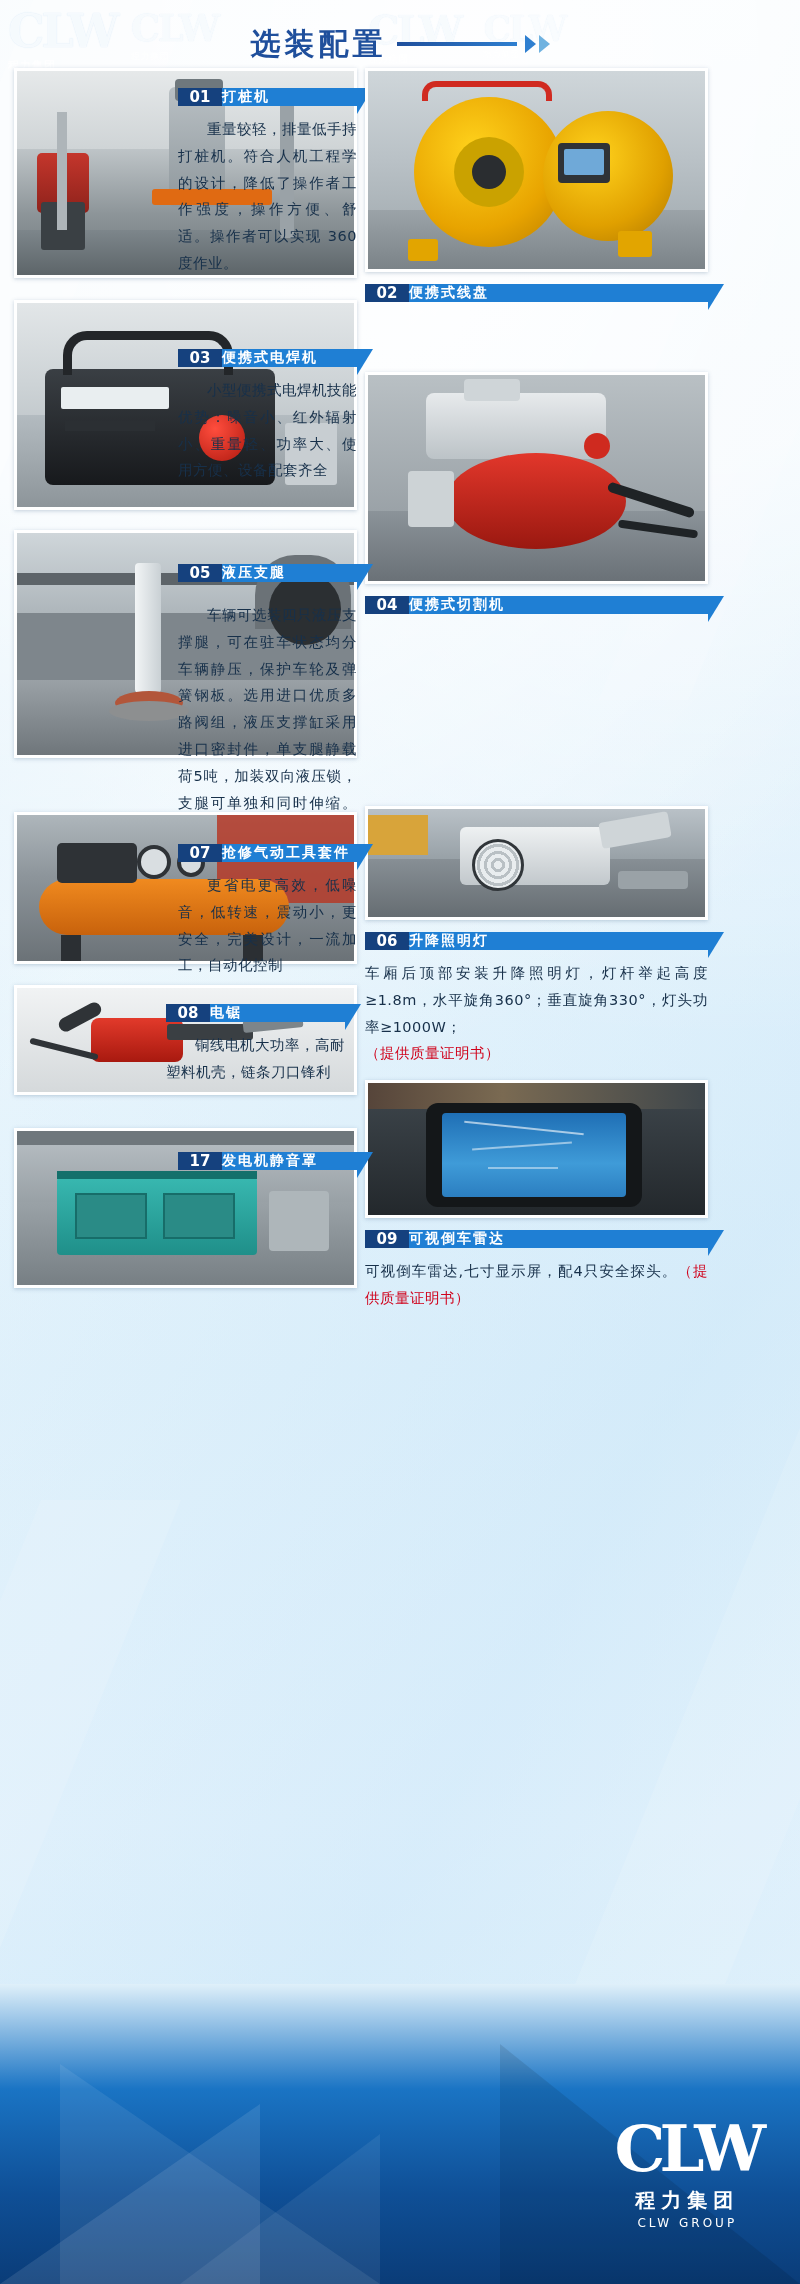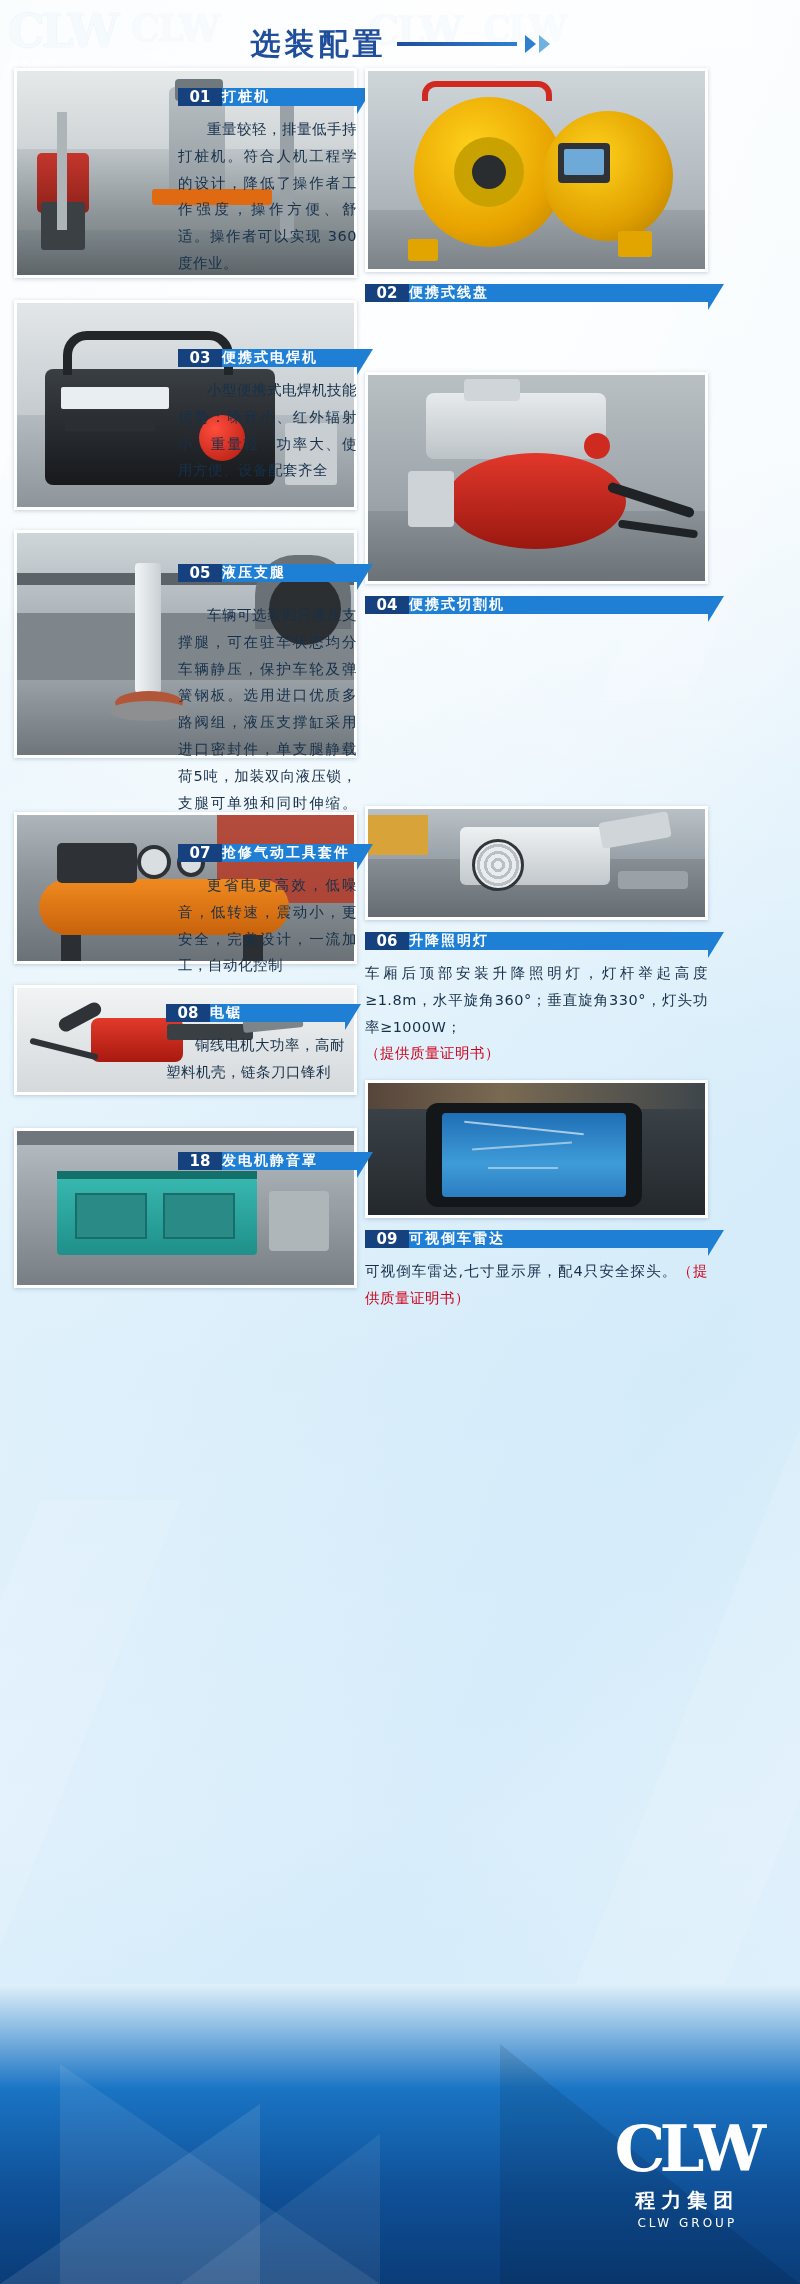--- a/index.html
+++ b/index.html
@@ -425,21 +425,21 @@
         <div class="rect" style="left:40px;top:46px;width:200px;height:78px;background:linear-gradient(180deg,#38b8b0,#1f8f89);border-radius:4px;"></div>
         <div class="rect" style="left:58px;top:62px;width:72px;height:46px;background:#2a8b86;border:2px solid #176d69;"></div>
         <div class="rect" style="left:146px;top:62px;width:72px;height:46px;background:#2a8b86;border:2px solid #176d69;"></div>
         <div class="rect" style="left:40px;top:40px;width:200px;height:8px;background:#14706b;"></div>
         <div class="rect" style="left:252px;top:60px;width:60px;height:60px;background:#aeb6ba;border-radius:4px;"></div>
       </div>
     </div>
   </div>
   <div class="row" style="left:178px; top:1148px; width:179px;">
     <div class="num-row" style="margin-top:0;">
-      <div class="num-box">18</div>
+      <div class="num-box">17</div>
       <div class="name-box">
           <span class="name-inner">发电机静音罩</span>
         </div>
     </div>
   </div>
 
   <div class="footer">
     <div class="tri" style="left:0;bottom:0;border-left:260px solid transparent;border-bottom:180px solid rgba(255,255,255,.10);"></div>
     <div class="tri" style="left:60px;bottom:0;border-right:320px solid transparent;border-bottom:220px solid rgba(255,255,255,.08);"></div>
     <div class="tri" style="right:0;bottom:0;border-right:300px solid transparent;border-bottom:240px solid rgba(0,0,0,.10);"></div>

